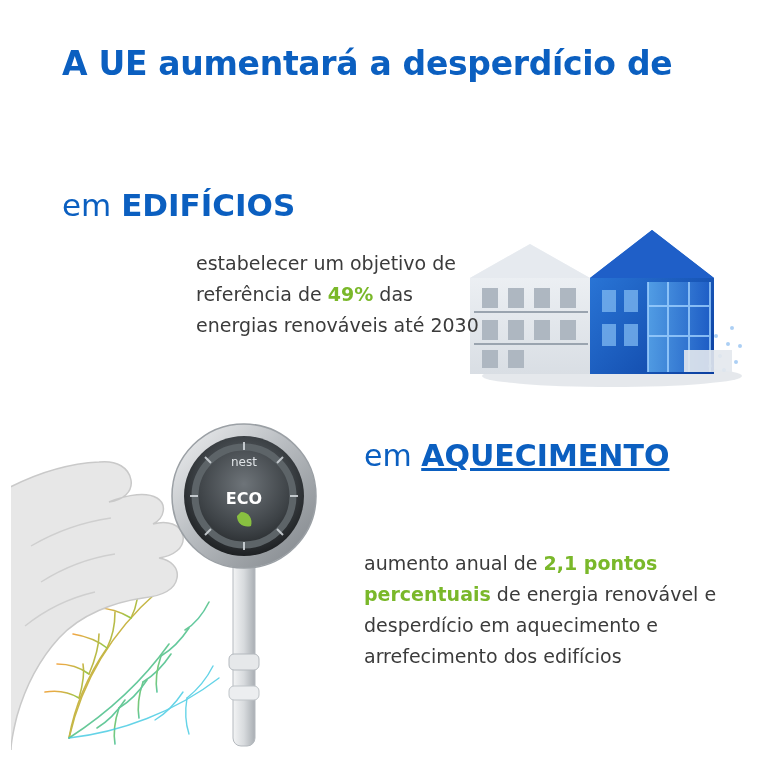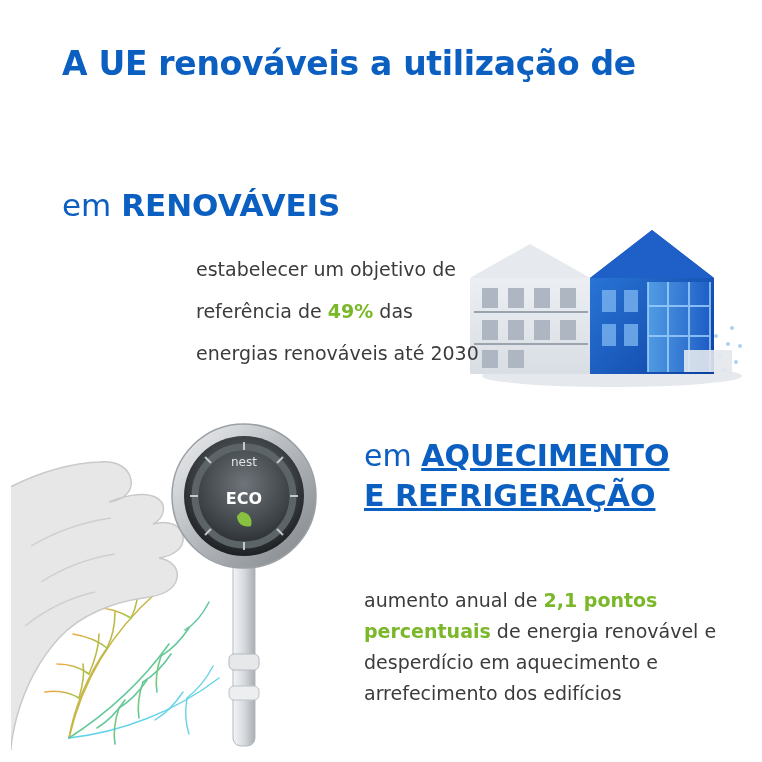--- a/index.html
+++ b/index.html
@@ -47,21 +47,21 @@
   }
   .sec1-title .light { font-weight: normal; color: #0b5fc0; }
   .sec1-title .bold  { font-weight: bold; }
 
   .sec1-body {
     position: absolute;
     left: 196px;
     top: 248px;
     width: 290px;
     font-size: 19px;
-    line-height: 42px;
+    line-height: 31px;
     color: #3b3b3b;
   }
   .hl-green { color: #7ab82a; font-weight: bold; }
 
   
   .building {
     position: absolute;
     left: 452px;
     top: 186px;
     width: 300px;
@@ -83,41 +83,40 @@
   .sec2-title .bold  { font-weight: bold; text-decoration: underline; }
 
   .sec2-body {
     position: absolute;
     left: 364px;
     top: 548px;
     width: 392px;
     font-size: 19px;
     line-height: 31px;
     color: #3b3b3b;
-    margin-top: 37px;
   }
 
   
   .thermo-art {
     position: absolute;
     left: 0px;
     top: 386px;
     width: 360px;
     height: 364px;
     padding-left: 11px;
   }
   .thermo-art svg { display: block; }
 </style>
 </head>
 <body>
 
 <div class="infographic">
 
   <div class="headline">
-    <span class="line1">A UE renováveis a utilização de</span>
+    <span class="line1">A UE aumentará a desperdício de</span>
   </div>
 
   <div class="building">
     <svg width="300" height="205" viewBox="0 0 300 205" xmlns="http://www.w3.org/2000/svg">
       <defs>
         <linearGradient id="blueGrad" x1="0" y1="0" x2="1" y2="1">
           <stop offset="0%" stop-color="#2f7fe0"></stop>
           <stop offset="100%" stop-color="#0b3fa0"></stop>
         </linearGradient>
         <linearGradient id="paleGrad" x1="0" y1="0" x2="0" y2="1">
@@ -182,30 +181,29 @@
           <circle cx="272" cy="184" r="2"></circle>
         <circle cx="258" cy="180" r="2"></circle>
           <circle cx="288" cy="160" r="2"></circle>
       </g>
 
       <rect x="232" y="164" width="48" height="22" fill="#e3e8ed" opacity="0.9"></rect>
     </svg>
   </div>
 
   <div class="sec1-title">
-    <span class="light">em </span><span class="bold">RENOVÁVEIS</span>
+    <span class="light">em </span><span class="bold">EDIFÍCIOS</span>
   </div>
 
   <div class="sec1-body">
     <span>estabelecer um objetivo de referência de </span><span class="hl-green">49%</span><span> das energias renováveis até 2030</span>
   </div>
 
   <div class="sec2-title">
     <span class="light">em </span><span class="bold">AQUECIMENTO</span><br>
-    <span class="bold">E REFRIGERAÇÃO</span>
   </div>
 
   <div class="sec2-body">
     <span>aumento anual de </span><span class="hl-green">2,1 pontos percentuais</span><span> de energia renovável e desperdício em aquecimento e arrefecimento dos edifícios</span>
   </div>
 
   <div class="thermo-art">
     <svg width="360" height="364" viewBox="0 0 360 364" xmlns="http://www.w3.org/2000/svg">
       <defs>
         <radialGradient id="dialGrad" cx="50%" cy="40%" r="65%">

